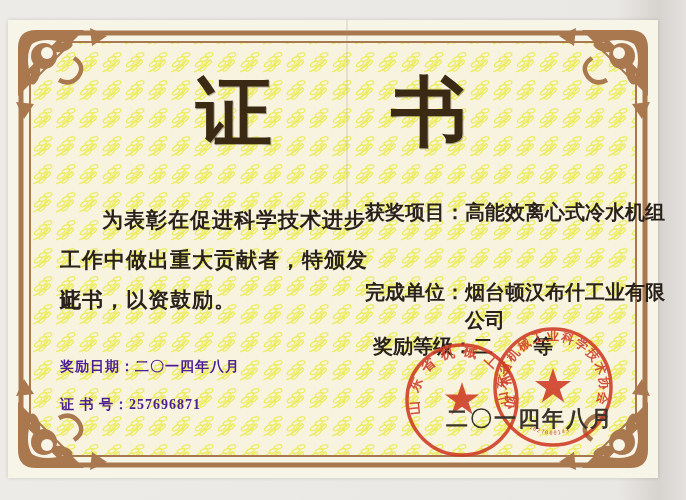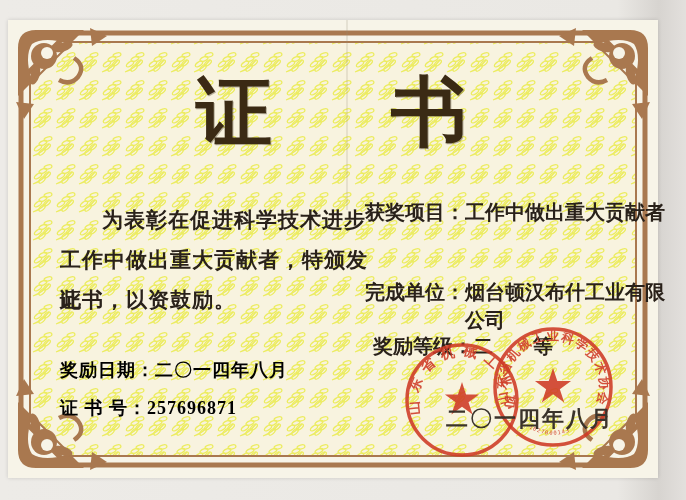--- a/index.html
+++ b/index.html
@@ -20,21 +20,21 @@
     font-size:76px;font-weight:bold;color:#3a2a14;letter-spacing:0.28em;
     text-shadow:1px 1px 0 rgba(58,42,20,.35);
   }
   .para{position:absolute;left:52px;top:180px;width:310px;color:#29211a;
     font-weight:bold;font-size:21px;}
   .para .pline{height:40px;line-height:40px;letter-spacing:1px;}
   .para .pline.indent{text-indent:2em;}
   .frow{position:absolute;display:flex;color:#29211a;font-weight:bold;font-size:20px;line-height:28px;justify-content:flex-end;}
   .frow .flabel{white-space:nowrap;}
   .frow .fvalue{width:212px;}
-  .small-row{position:absolute;left:52px;color:#000000;font-weight:bold;font-size:18px;letter-spacing:1px;}
+  .small-row{position:absolute;left:52px;color:#4c1d95;font-weight:bold;font-size:14px;letter-spacing:1px;}
   .seal{position:absolute;opacity:0.88;}
   .issue-date{
     position:absolute;left:438px;top:384px;font-size:22px;font-weight:bold;
     color:#3a332b;letter-spacing:2px;z-index:6;
   }
   .crease{position:absolute;left:338px;top:0;width:2px;height:190px;
     background:rgba(150,140,115,0.18);}
 </style>
 </head>
 <body>
@@ -91,21 +91,21 @@
     <div class="cert-title">证　书</div>
 
     <div class="para">
       <div class="pline indent">为表彰在促进科学技术进步</div>
       <div class="pline">工作中做出重大贡献者，特颁发此</div>
       <div class="pline">证书，以资鼓励。</div>
     </div>
 
     <div class="frow" style="left:357px;top:178px;">
       <span class="flabel">获奖项目：</span>
-      <span class="fvalue">工作中做出重大贡献者</span>
+      <span class="fvalue">高能效离心式冷水机组</span>
     </div>
 
     <div class="frow" style="left:357px;top:258px;">
       <span class="flabel">完成单位：</span>
       <span class="fvalue">烟台顿汉布什工业有限公司</span>
     </div>
 
     <div class="frow" style="left:365px;top:312px;">
       <span class="flabel">奖励等级：</span>
       <span class="fvalue">二　　等</span>

